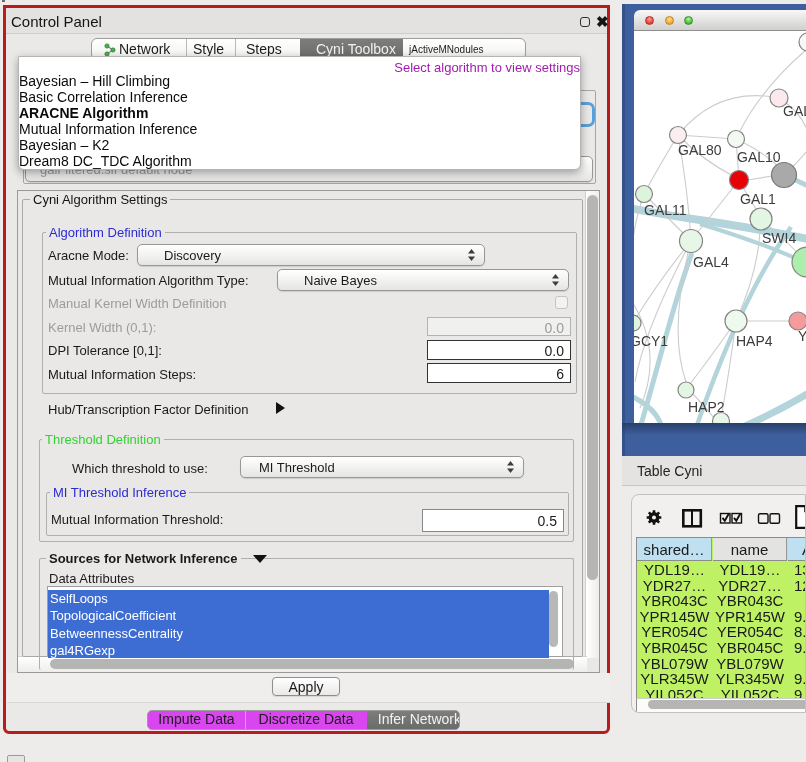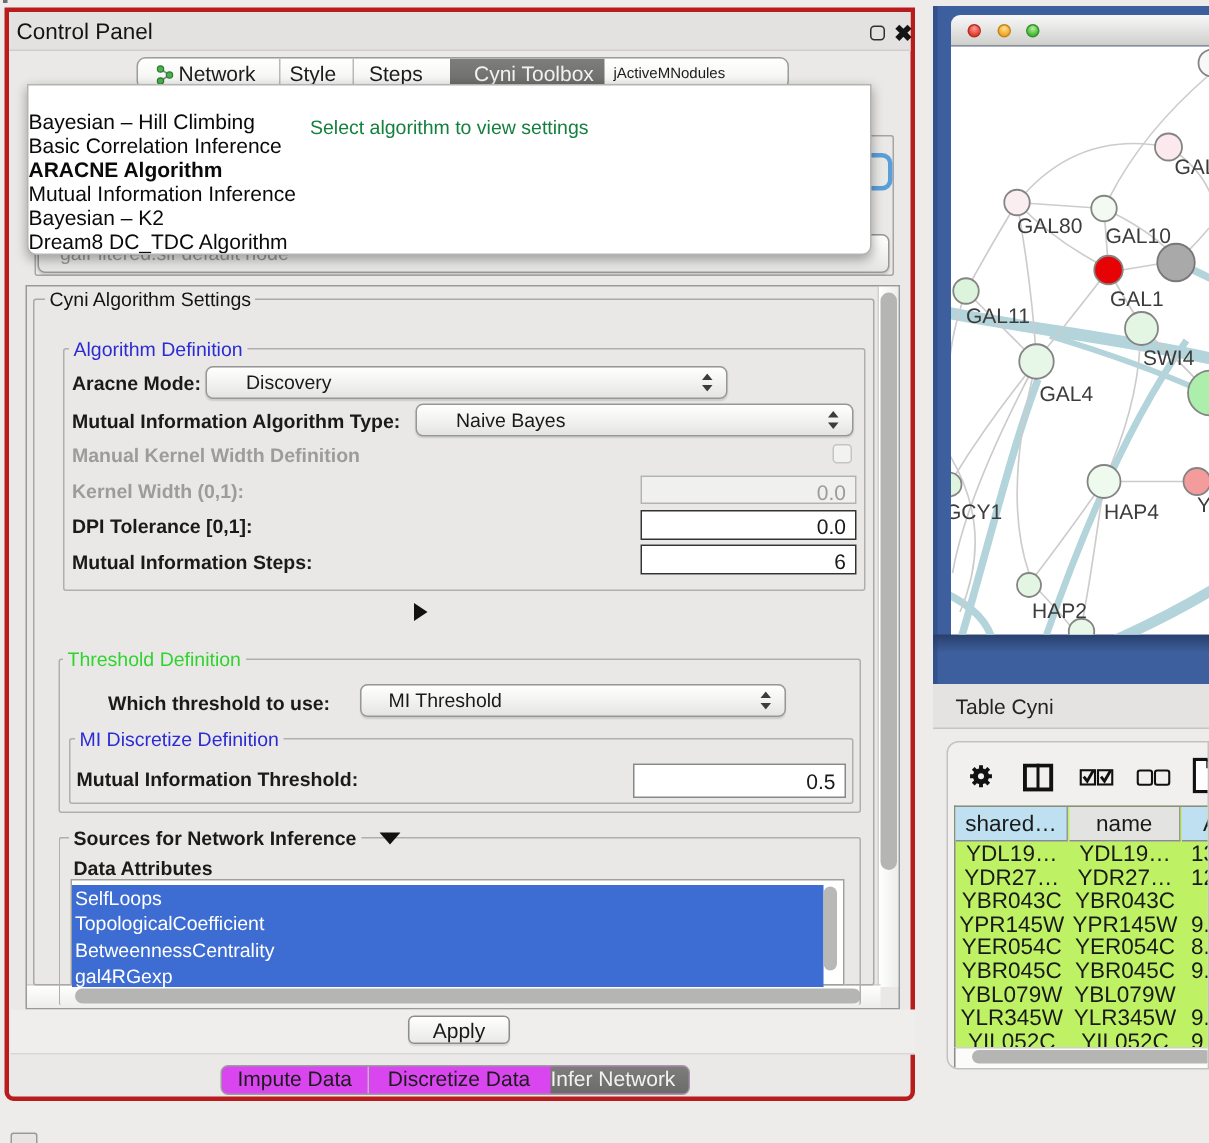--- a/index.html
+++ b/index.html
@@ -1,17 +1,17 @@
 <!DOCTYPE html>
 <html><head><meta charset="utf-8"><style>
 *{margin:0;padding:0;box-sizing:border-box}
 html,body{width:806px;height:762px}
 body{background:#edecea;font-family:"Liberation Sans",sans-serif;position:relative;overflow:hidden;font-size:13px;color:#1a1a1a}
 .a{position:absolute}
-.lab{position:absolute;font-weight:bold;white-space:nowrap}
+.lab{position:absolute;font-weight:normal;white-space:nowrap}
 .glab{position:absolute;background:#e9e8e6;padding:0 3px;white-space:nowrap}
 .grp{position:absolute;border:1px solid #b0afad;border-radius:2px}
 .combo{position:absolute;border:1px solid #979795;border-radius:5px;background:linear-gradient(#ffffff,#f4f4f2 45%,#e4e4e2);box-shadow:0 1px 1px rgba(0,0,0,.12)}
 .combo .tx{position:absolute;left:26px;top:50%;transform:translateY(-50%);white-space:nowrap}
 .spin{position:absolute;right:8px;top:50%;transform:translateY(-50%);width:9px;height:12px}
 .fld{position:absolute;background:#fff;border:1px solid #333;text-align:right;padding-right:6px;font-size:14px;line-height:21px}
 </style></head><body>
 
 <div class="a" style="left:2px;top:0;width:3px;height:2px;background:#6d6d6d"></div>
 <div class="a" id="cpwin" style="left:3px;top:5px;width:607px;height:729px;background:#eae9e7;border:3px solid #b91c1c;border-radius:0 0 6px 6px">
@@ -84,38 +84,39 @@
 
   <div class="lab" style="left:42px;top:312px;color:#9c9c9a">Kernel Width (0,1):</div>
   <div class="fld" style="left:421px;top:309px;width:144px;height:19px;background:#f0f0ee;border-color:#b3b3b1;color:#9c9c9a">0.0</div>
 
   <div class="lab" style="left:42px;top:335px">DPI Tolerance [0,1]:</div>
   <div class="fld" style="left:421px;top:332px;width:144px;height:20px">0.0</div>
 
   <div class="lab" style="left:42px;top:359px">Mutual Information Steps:</div>
   <div class="fld" style="left:421px;top:355px;width:144px;height:20px">6</div>
 
+  <div class="lab" style="left:42px;top:394px">Hub/Transcription Factor Definition</div>
   <svg class="a" style="left:269px;top:393px" width="11" height="14" viewBox="0 0 11 14">
       <path d="M1 1 L10 7 L1 13 Z" fill="#111"></path>
     </svg>
 
   <div class="grp" style="left:33px;top:431px;width:535px;height:103px"></div>
   <div class="glab" style="left:36px;top:424px;color:#2fd42f">Threshold Definition</div>
 
   <div class="lab" style="left:66px;top:453px">Which threshold to use:</div>
   <div class="combo" style="left:234px;top:448px;width:284px;height:22px">
       <span class="tx" style="left:18px">MI Threshold</span>
     <svg class="spin" viewBox="0 0 9 12">
         <path d="M4.5 0 L8 4.4 H1 Z" fill="#3c3c3c"></path>
         <path d="M4.5 12 L8 7.6 H1 Z" fill="#3c3c3c"></path>
       </svg>
     </div>
 
   <div class="grp" style="left:40px;top:484px;width:523px;height:44px"></div>
-  <div class="glab" style="left:44px;top:477px;color:#2b2bd4">MI Discretize Definition</div>
+  <div class="glab" style="left:44px;top:477px;color:#2b2bd4">MI Threshold Inference</div>
 
   <div class="lab" style="left:45px;top:504px">Mutual Information Threshold:</div>
   <div class="fld" style="left:416px;top:501px;width:142px;height:23px;border:1px solid #888;line-height:23px">0.5</div>
 
   <div class="grp" style="left:33px;top:550px;width:535px;height:112px;border-bottom:none"></div>
   <div class="glab" style="left:40px;top:543px;font-weight:bold">Sources for Network Inference</div>
   <svg class="a" style="left:247px;top:546px" width="14" height="10" viewBox="0 0 14 10">
       <path d="M0 1 L14 1 L7 9 Z" fill="#111"></path>
     </svg>
 
@@ -127,21 +128,21 @@
 
   <div class="a" style="left:1px;top:665px;width:603px;height:30px;background:#efeeec;border-bottom:1px solid #d8d7d5"></div>
 
   <div class="a" style="left:266px;top:669px;width:68px;height:19px;border:1px solid #8d8d8b;border-radius:4px;background:linear-gradient(#ffffff,#e9e9e7);text-align:center;line-height:18px;font-size:14px;box-shadow:0 1px 1px rgba(0,0,0,.1)">Apply</div>
 
   <div class="a" style="left:141px;top:702px;width:313px;height:20px;border:1px solid #9d9d9b;border-radius:5px;background:#d946ef;overflow:hidden">
     <div class="a" style="left:97px;top:0;width:1px;height:100%;background:#b9b9b7"></div>
     <div class="a" style="left:219px;top:0;width:94px;height:100%;background:linear-gradient(#7d7d7b,#6b6b69)"></div>
     <div class="a" style="left:0;top:0;width:97px;text-align:center;line-height:17px;font-size:14px;color:#1c1c1c">Impute Data</div>
     <div class="a" style="left:97px;top:0;width:122px;text-align:center;line-height:17px;font-size:14px;color:#1c1c1c">Discretize Data</div>
-    <div class="a" style="left:219px;top:0;width:94px;text-align:left;line-height:17px;font-size:14px;color:#f2f2f2">Infer Network</div>
+    <div class="a" style="left:219px;top:0;width:94px;text-align:right;line-height:17px;font-size:14px;color:#f2f2f2">Infer Network</div>
   </div>
 </div>
 
 <div class="a" style="left:7px;top:755px;width:18px;height:10px;background:#e6e5e3;border:1.5px solid #9a9a98;border-radius:2px"></div>
 
 <div class="a" style="left:622px;top:4px;width:184px;height:452px;background:#3e5f9d"></div>
 <div class="a" style="left:622px;top:4px;width:3px;height:452px;background:#33518b"></div>
 
 <div class="a" style="left:622px;top:423px;width:184px;height:12px;background:linear-gradient(#273f6b,rgba(62,95,157,0))"></div>
 
@@ -282,21 +283,21 @@
         <div style="position:absolute;left:76px;top:124.8px;width:74px;text-align:center">YIL052C</div>
         <div style="position:absolute;left:157px;top:124.8px">9</div>
       </div>
 
   </div>
   <div class="a" style="left:4px;top:203px;width:171px;height:14px;background:#fbfbf9;border-top:1px solid #cfcfcd;border-left:1px solid #8b8b89"></div>
   <div class="a" style="left:16px;top:205px;width:160px;height:9px;background:#b5b5b3;border-radius:4.5px"></div>
 </div>
 
 <div class="a" style="left:18px;top:56px;width:563px;height:114px;background:#fff;border:1px solid #b4b4b2;border-radius:0 0 6px 6px;box-shadow:0 3px 8px rgba(0,0,0,.35);overflow:hidden">
-  <div class="a" style="left:0;top:20px;width:100%;text-align:center;color:#15803d">Select algorithm to view settings</div>
+  <div class="a" style="left:0;top:3px;width:100%;text-align:right;color:#a21caf">Select algorithm to view settings</div>
   <div class="a" style="left:0;top:16px;line-height:16px;font-size:14px;color:#0a0a0a">
     Bayesian – Hill Climbing<br>
     Basic Correlation Inference<br>
     <b>ARACNE Algorithm</b><br>
     Mutual Information Inference<br>
     Bayesian – K2<br>
     Dream8 DC_TDC Algorithm
   </div>
 </div>
 

